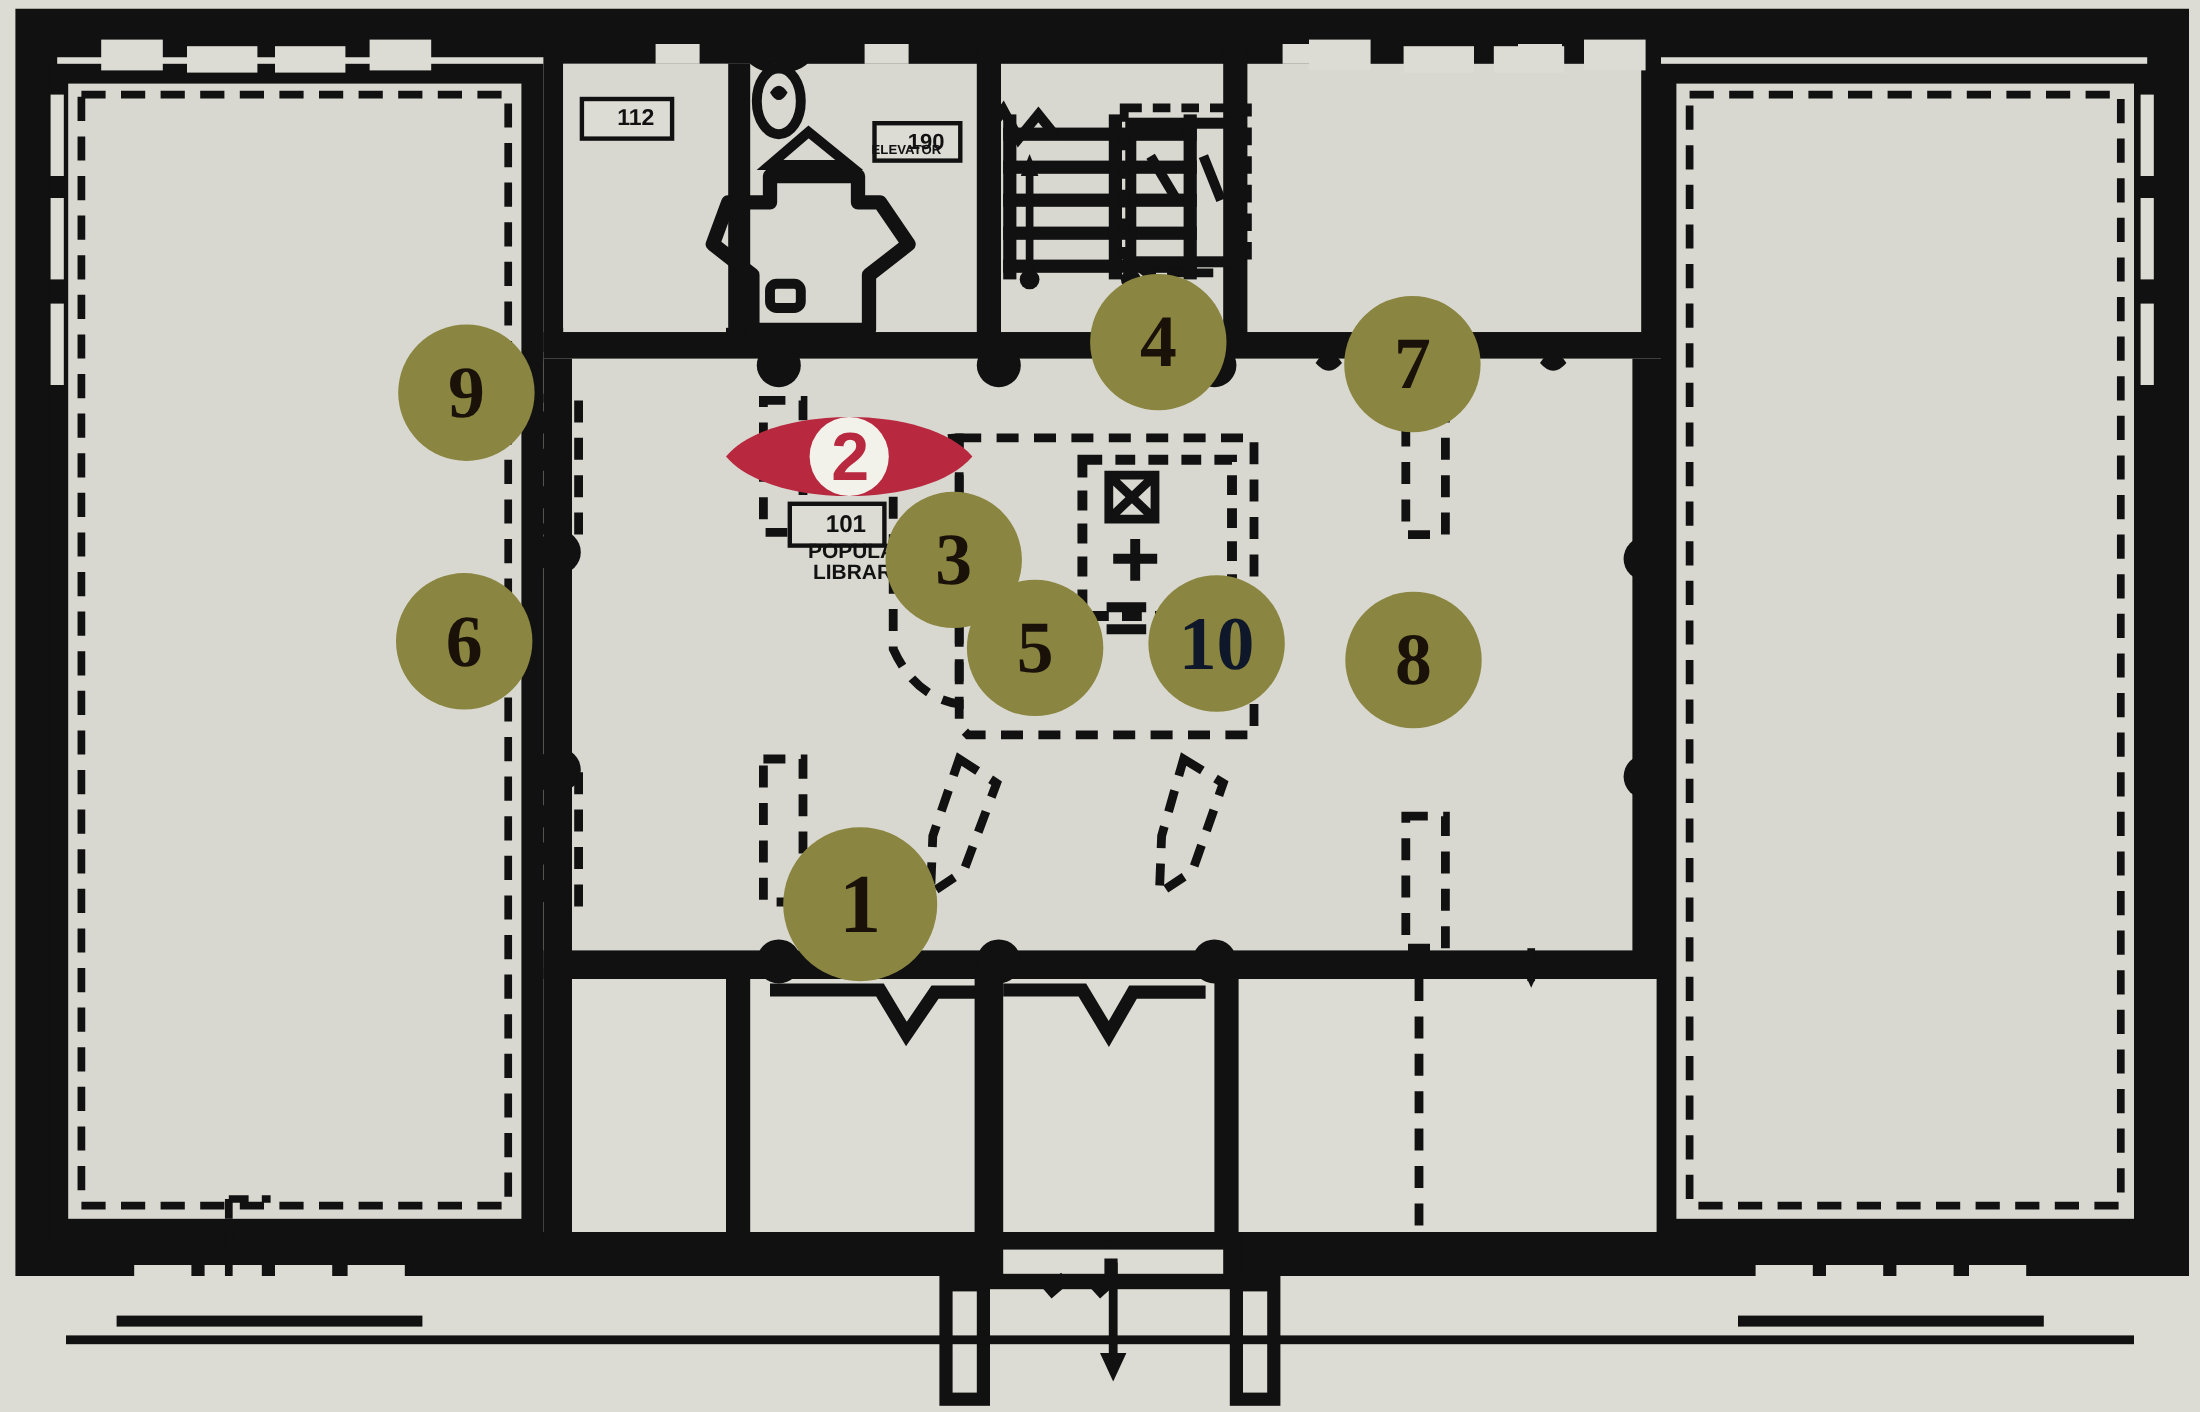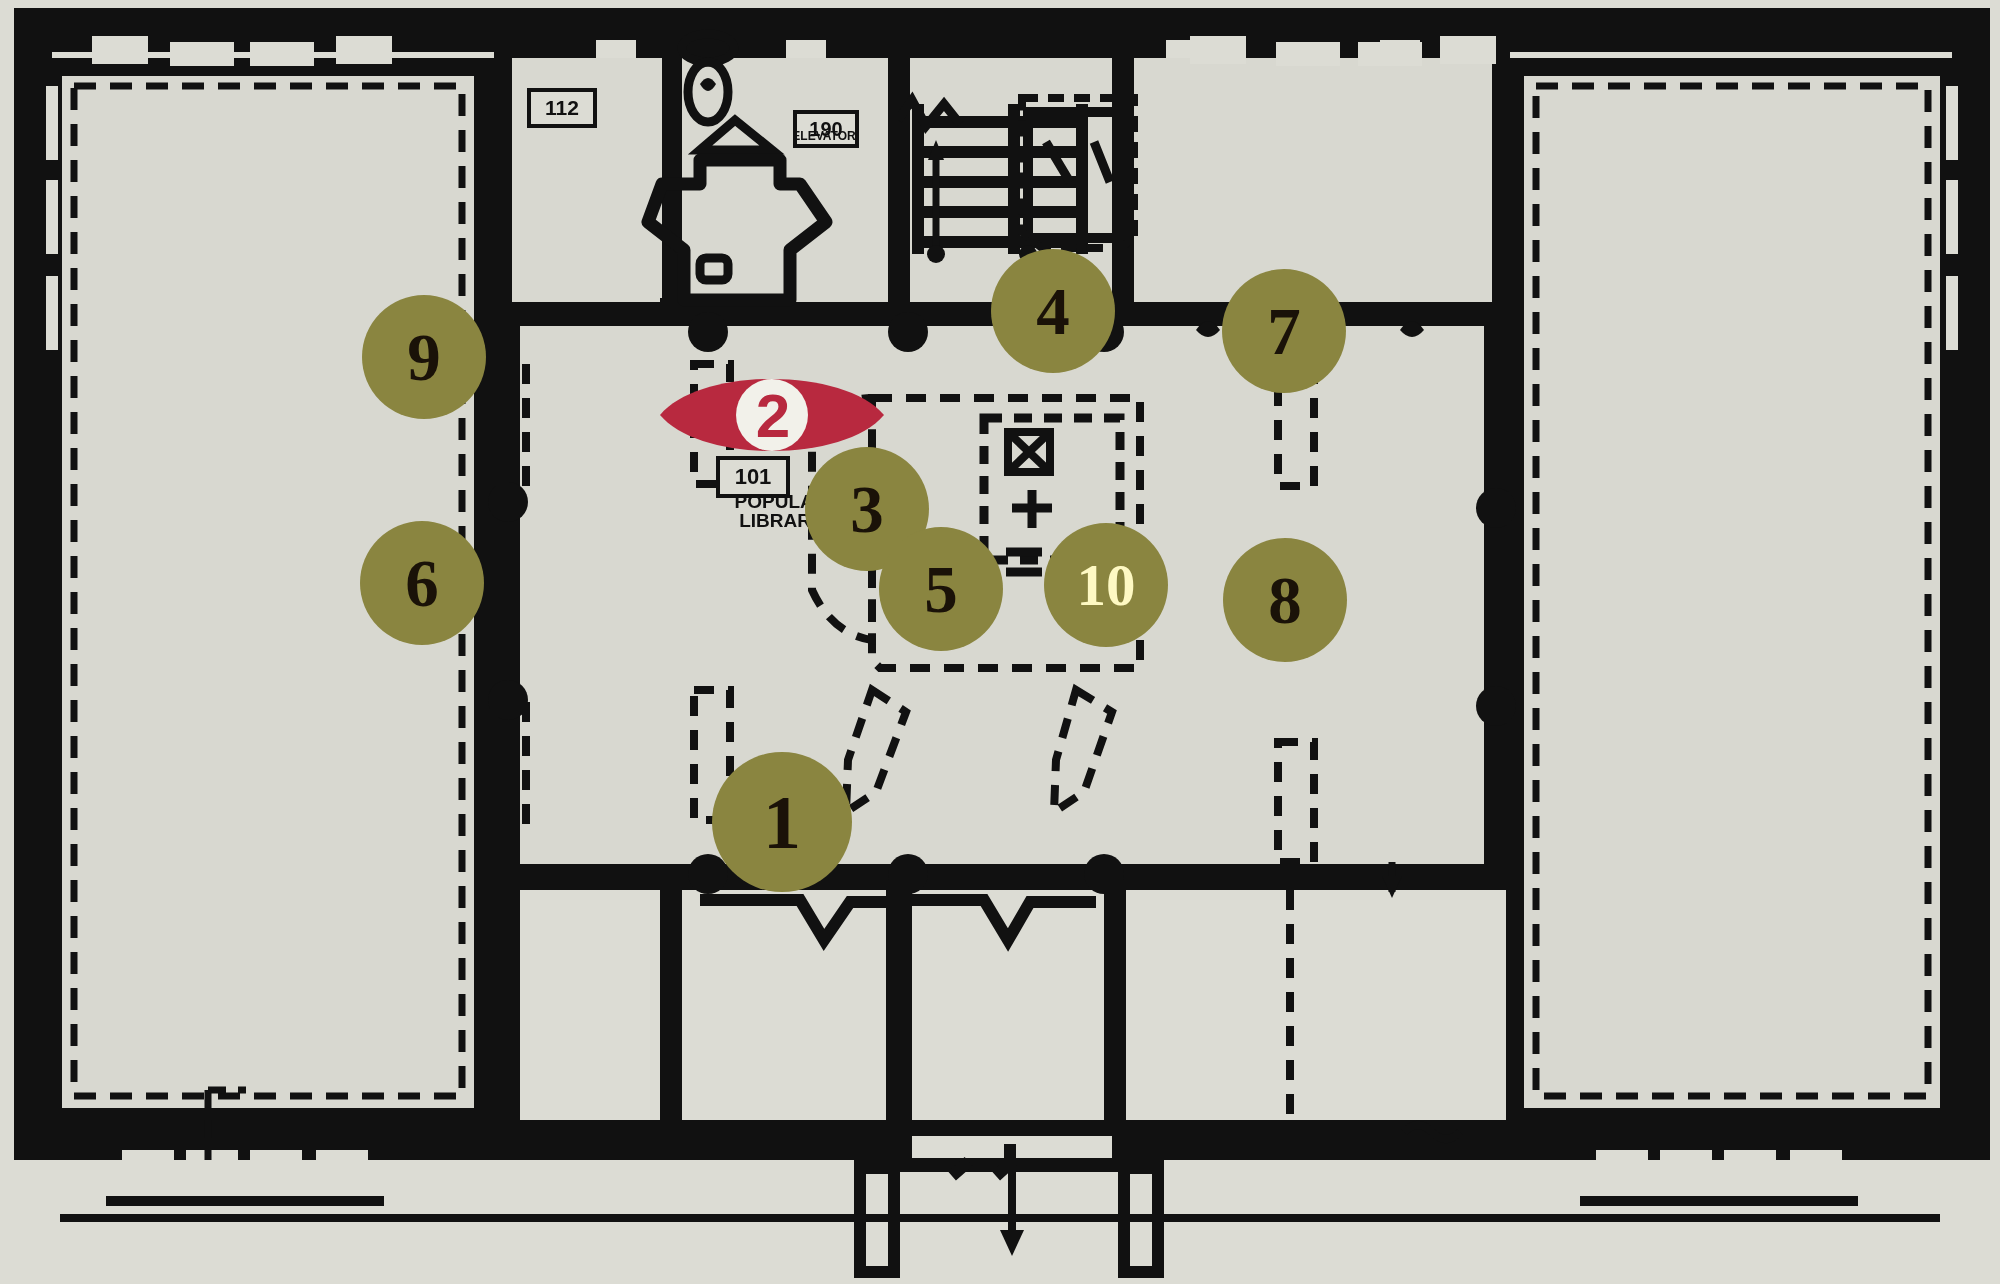--- a/index.html
+++ b/index.html
@@ -73,20 +73,21 @@
     position: absolute;
     border: 4px solid #111;
     background: #dcdcd4;
     display: flex;
     align-items: center;
     justify-content: center;
     font-family: "Liberation Sans", sans-serif;
     font-weight: 700;
     color: #111;
     user-select: none;
+    padding-left: 16px;
   }
 </style>
 </head>
 <body>
 
 <div id="stage">
 
   <svg id="plan-svg" viewBox="0 0 2000 1284" preserveAspectRatio="none">
 
     <rect x="0" y="0" width="2000" height="1284" fill="#dcdcd4"></rect>
@@ -326,17 +327,17 @@
 
     <div id="poi-holder">
         <div class="poi" style="left: 712px; top: 752px; width: 140px; height: 140px; font-size: 76px; background: rgb(138, 133, 64); color: rgb(26, 18, 8);">1</div>
         <div class="poi" style="left: 805px; top: 447px; width: 124px; height: 124px; font-size: 67px; background: rgb(138, 133, 64); color: rgb(26, 18, 8);">3</div>
         <div class="poi" style="left: 991px; top: 249px; width: 124px; height: 124px; font-size: 67px; background: rgb(138, 133, 64); color: rgb(26, 18, 8);">4</div>
         <div class="poi" style="left: 879px; top: 527px; width: 124px; height: 124px; font-size: 67px; background: rgb(138, 133, 64); color: rgb(26, 18, 8);">5</div>
         <div class="poi" style="left: 360px; top: 521px; width: 124px; height: 124px; font-size: 67px; background: rgb(138, 133, 64); color: rgb(26, 18, 8);">6</div>
         <div class="poi" style="left: 1222px; top: 269px; width: 124px; height: 124px; font-size: 67px; background: rgb(138, 133, 64); color: rgb(26, 18, 8);">7</div>
         <div class="poi" style="left: 1223px; top: 538px; width: 124px; height: 124px; font-size: 67px; background: rgb(138, 133, 64); color: rgb(26, 18, 8);">8</div>
         <div class="poi" style="left: 362px; top: 295px; width: 124px; height: 124px; font-size: 67px; background: rgb(138, 133, 64); color: rgb(26, 18, 8);">9</div>
-        <div class="poi" style="left: 1044px; top: 523px; width: 124px; height: 124px; font-size: 59px; background: rgb(138, 133, 64); color: #fef9c3;">10</div>
+        <div class="poi" style="left: 1044px; top: 523px; width: 124px; height: 124px; font-size: 69px; background: rgb(138, 133, 64); color: #0f172a;">10</div>
       </div>
 
   </div>
 </div>
 
 </body></html>

